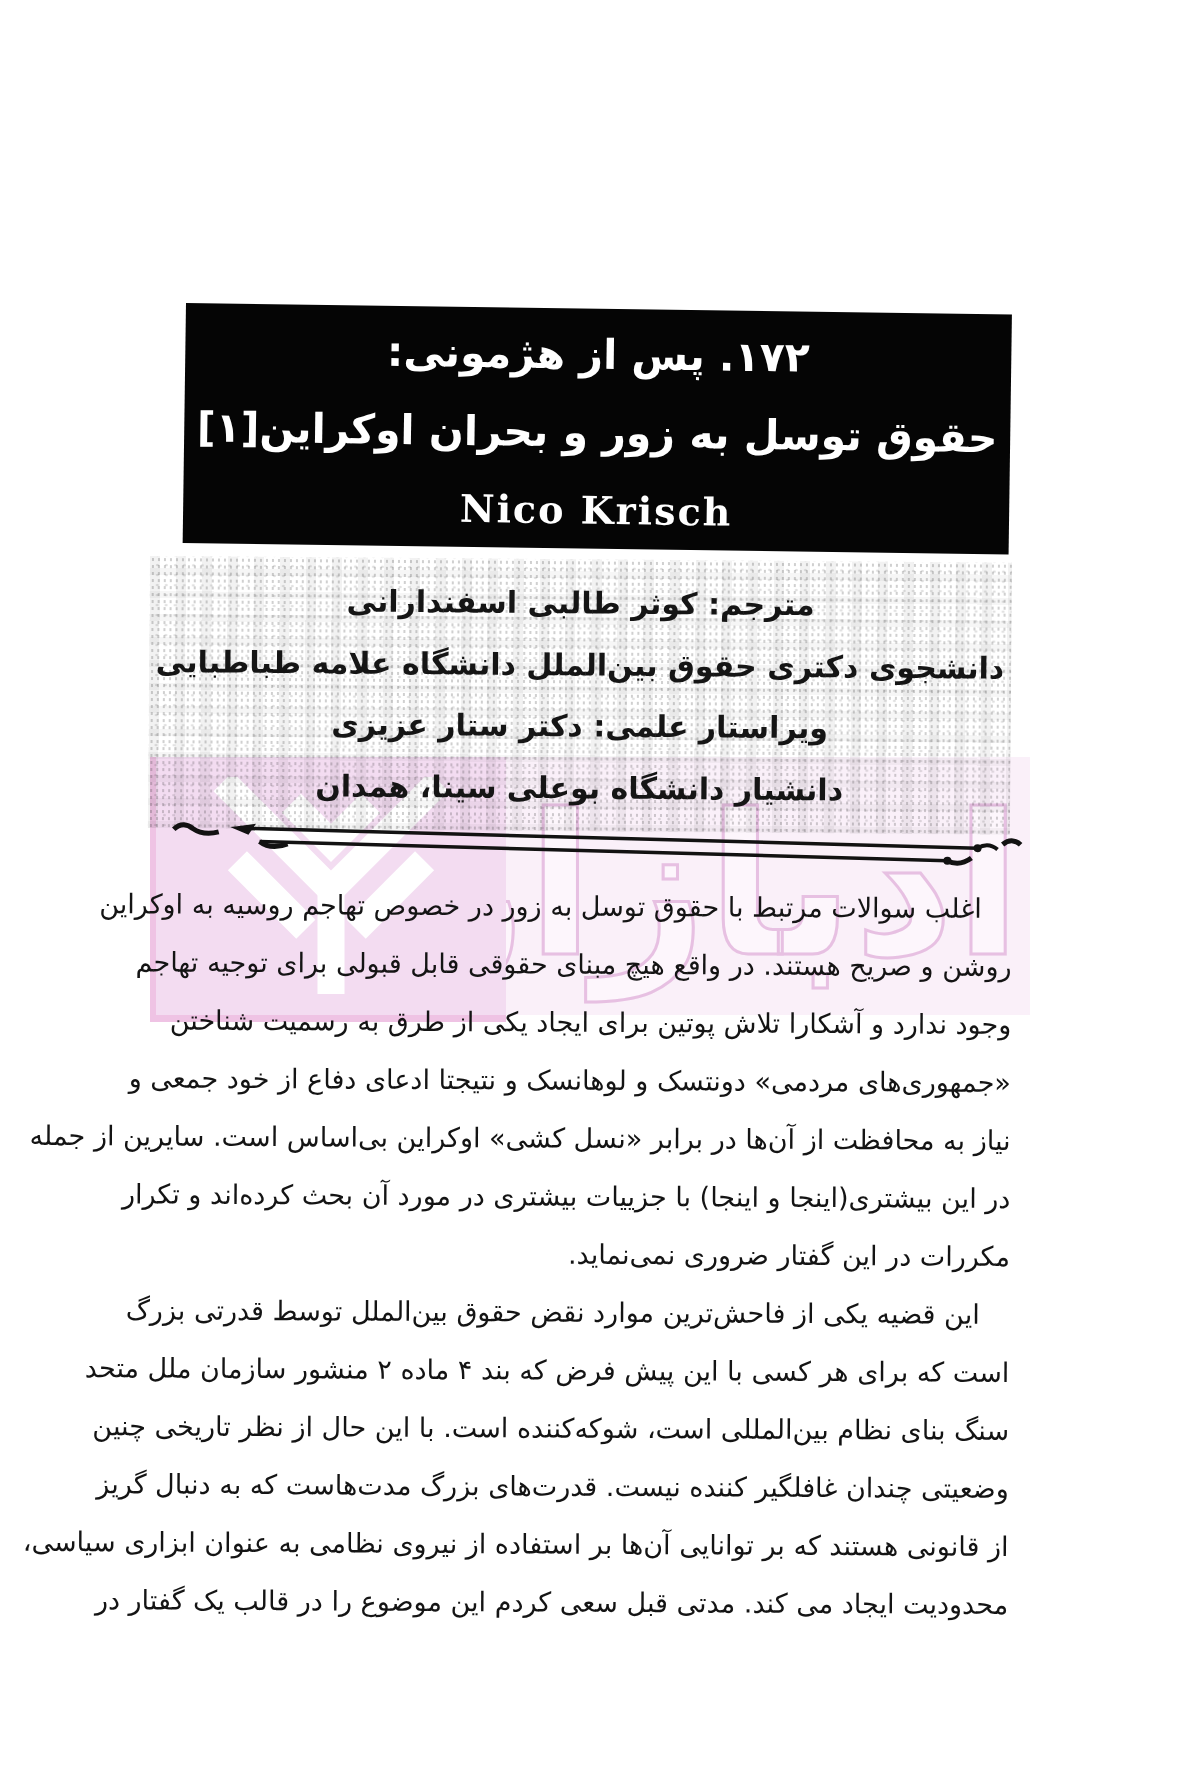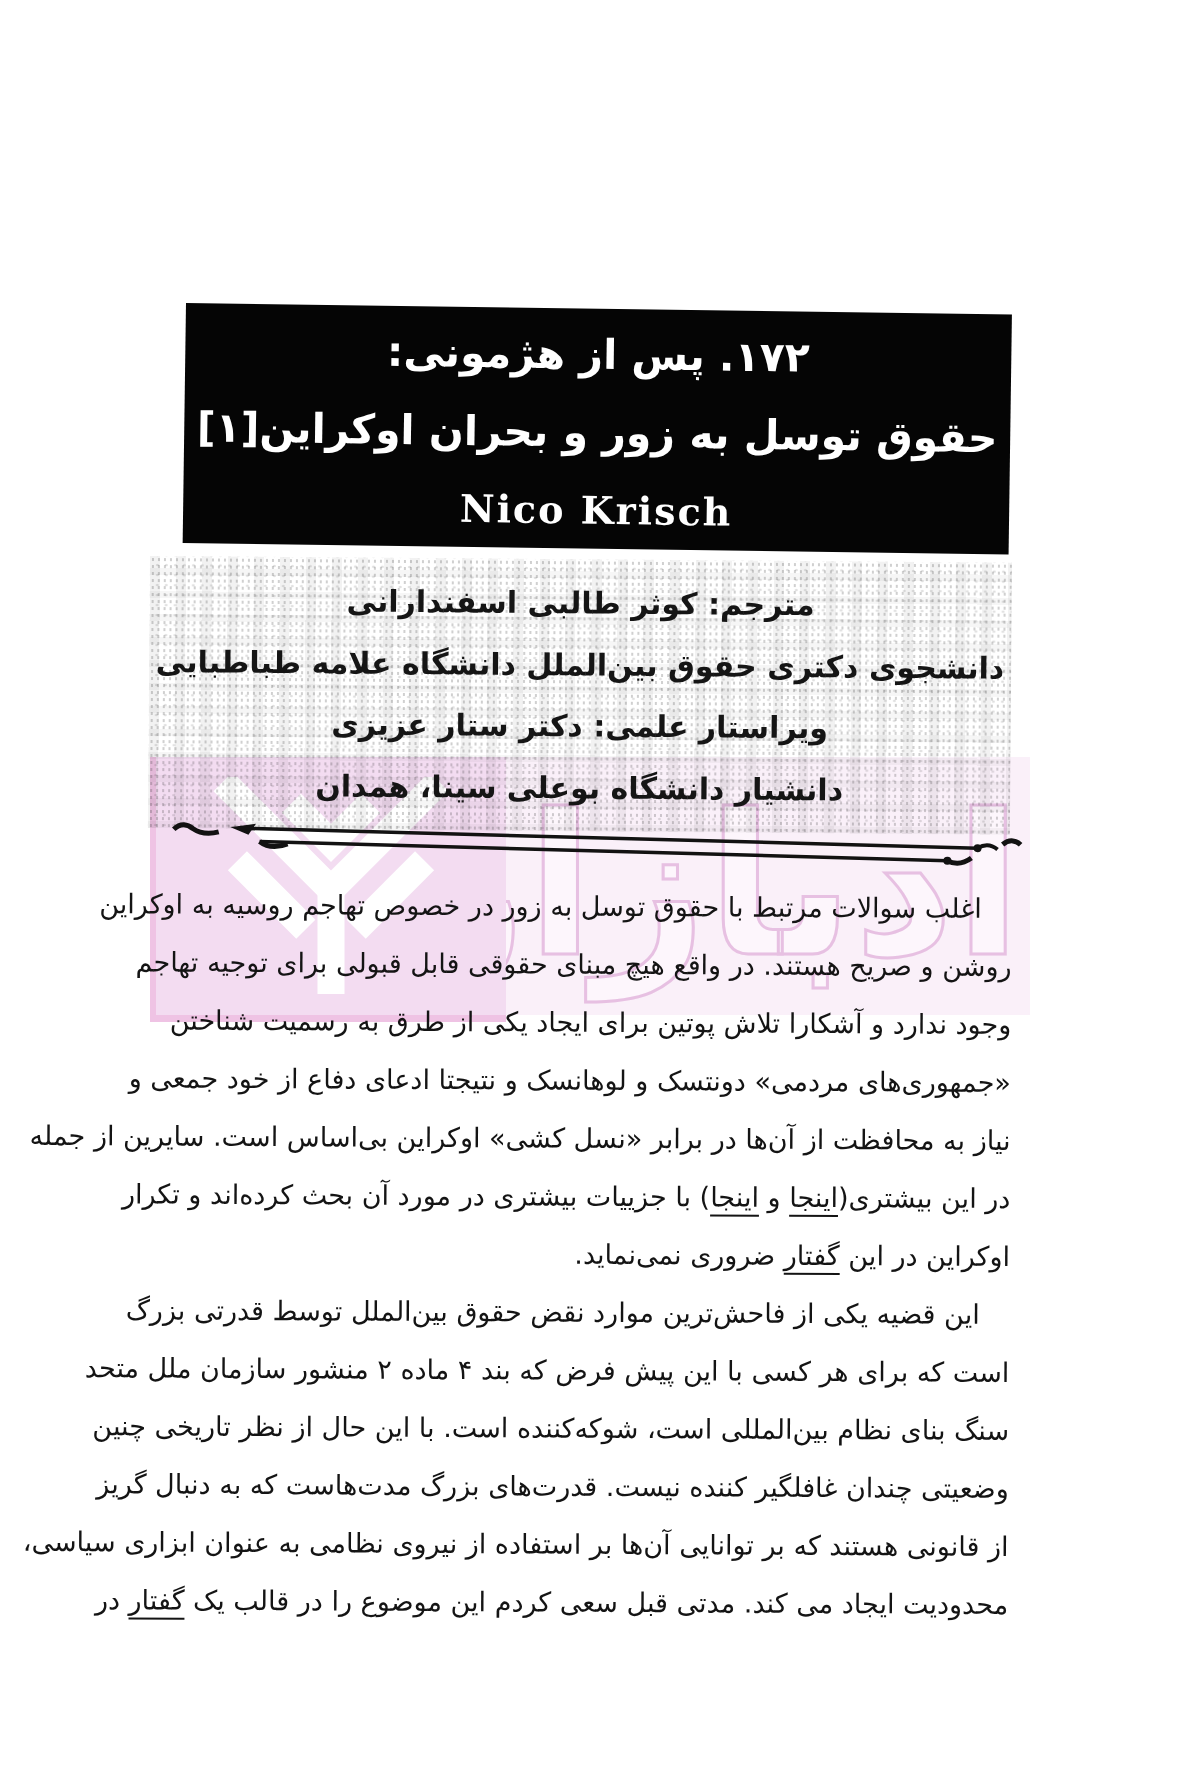--- a/index.html
+++ b/index.html
@@ -78,21 +78,20 @@
     direction:rtl;font-size:27px;color:#141414;
     transform:rotate(0.3deg);transform-origin:right top;
   }
   .article .line{
     height:58px;line-height:58px;white-space:nowrap;
     text-align:justify;text-align-last:justify;
   }
   .article .line.first{padding-right:30px;}
   .article .line.plast{text-align:right;text-align-last:right;}
   .article .u{
-    text-decoration:underline;
     text-decoration-thickness:2px;
     text-underline-offset:8px;
   }
 </style>
 </head>
 <body>
 
 <div class="page">
 
   <div class="watermark">
@@ -142,21 +141,21 @@
   </svg>
 
   <div class="article">
       <div>
         <div class="line first"><span>اغلب سوالات مرتبط با حقوق توسل به زور در خصوص تهاجم روسیه به اوکراین</span></div>
         <div class="line"><span>روشن و صریح هستند. در واقع هیچ مبنای حقوقی قابل قبولی برای توجیه تهاجم</span></div>
         <div class="line"><span>وجود ندارد و آشکارا تلاش پوتین برای ایجاد یکی از طرق به رسمیت شناختن</span></div>
         <div class="line"><span>«جمهوری‌های مردمی» دونتسک و لوهانسک و نتیجتا ادعای دفاع از خود جمعی و</span></div>
         <div class="line"><span>نیاز به محافظت از آن‌ها در برابر «نسل کشی» اوکراین بی‌اساس است. سایرین از جمله</span></div>
         <div class="line"><span>در این بیشتری(</span><span class="u">اینجا</span><span> و </span><span class="u">اینجا</span><span>) با جزییات بیشتری در مورد آن بحث کرده‌اند و تکرار</span></div>
-        <div class="line plast"><span>اوکراین در این </span><span class="u">گفتار</span><span> ضروری نمی‌نماید.</span></div>
+        <div class="line plast"><span>مکررات در این </span><span class="u">گفتار</span><span> ضروری نمی‌نماید.</span></div>
       </div>
       <div>
         <div class="line first"><span>این قضیه یکی از فاحش‌ترین موارد نقض حقوق بین‌الملل توسط قدرتی بزرگ</span></div>
         <div class="line"><span>است که برای هر کسی با این پیش فرض که بند ۴ ماده ۲ منشور سازمان ملل متحد</span></div>
         <div class="line"><span>سنگ بنای نظام بین‌المللی است، شوکه‌کننده است. با این حال از نظر تاریخی چنین</span></div>
         <div class="line"><span>وضعیتی چندان غافلگیر کننده نیست. قدرت‌های بزرگ مدت‌هاست که به دنبال گریز</span></div>
         <div class="line"><span>از قانونی هستند که بر توانایی آن‌ها بر استفاده از نیروی نظامی به عنوان ابزاری سیاسی،</span></div>
         <div class="line plast"><span>محدودیت ایجاد می کند. مدتی قبل سعی کردم این موضوع را در قالب یک </span><span class="u">گفتار</span><span> در</span></div>
       </div>
     </div>

